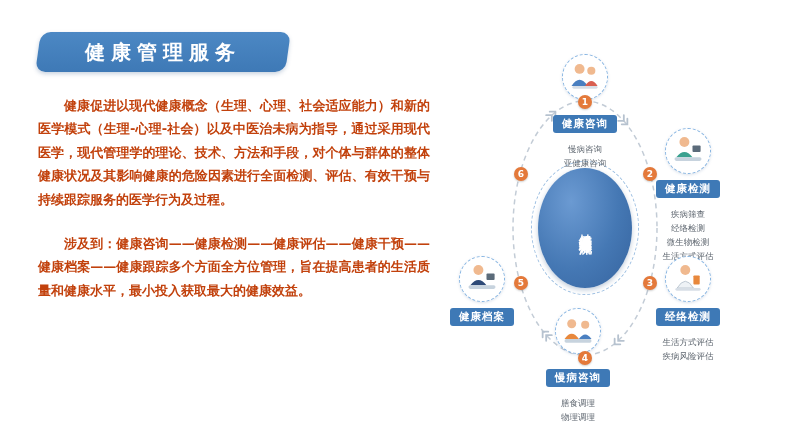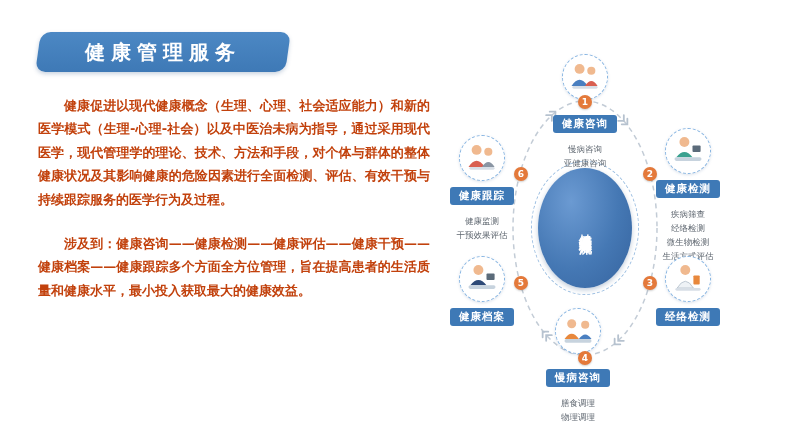--- a/index.html
+++ b/index.html
@@ -136,20 +136,22 @@
   <div class="node n3">
     <div class="icon-circle">
       <svg viewBox="0 0 40 40" width="36" height="36">
         <circle cx="17" cy="10" r="5.5" fill="#f0b98f"></circle>
         <path d="M8 30 Q17 15 26 30 Z" fill="#eef2f6" stroke="#b9c4cf" stroke-width="1"></path>
         <rect x="26" y="16" width="7" height="10" rx="1" fill="#e8883c"></rect>
         <rect x="6" y="30" width="28" height="3" rx="1.5" fill="#d7dee6"></rect>
       </svg>
     </div>
     <span class="tag">经络检测</span>
+    <span class="desc">生活方式评估
+疾病风险评估</span>
   </div>
 
   <div class="node n4">
     <div class="icon-circle">
       <svg viewBox="0 0 40 40" width="36" height="36">
         <circle cx="13" cy="12" r="5" fill="#f0b98f"></circle>
         <path d="M5 29 Q13 17 21 29 Z" fill="#e8883c"></path>
         <circle cx="28" cy="13" r="4.5" fill="#f0b98f"></circle>
         <path d="M21 29 Q28 19 35 29 Z" fill="#4a7fc0"></path>
         <rect x="5" y="29" width="30" height="4" rx="2" fill="#c7d3de"></rect>
@@ -166,34 +168,20 @@
       <svg viewBox="0 0 40 40" width="36" height="36">
         <circle cx="16" cy="10" r="5.5" fill="#f0b98f"></circle>
         <path d="M7 27 Q16 15 25 27 Z" fill="#2e4a77"></path>
         <rect x="25" y="14" width="9" height="7" rx="1" fill="#5b6b7a"></rect>
         <rect x="5" y="27" width="30" height="4" rx="2" fill="#c7d3de"></rect>
       </svg>
     </div>
     <span class="tag">健康档案</span>
   </div>
 
-  <div class="node n6">
-    <div class="icon-circle">
-      <svg viewBox="0 0 40 40" width="36" height="36">
-        <circle cx="14" cy="11" r="5.5" fill="#f0b98f"></circle>
-        <path d="M5 30 Q14 16 23 30 Z" fill="#d95f50"></path>
-        <circle cx="27" cy="13" r="4.5" fill="#f0b98f"></circle>
-        <path d="M20 30 Q27 19 34 30 Z" fill="#8a95a3"></path>
-        <rect x="6" y="30" width="28" height="3" rx="1.5" fill="#d7dee6"></rect>
-      </svg>
-    </div>
-    <span class="tag">健康跟踪</span>
-    <span class="desc">健康监测
-干预效果评估</span>
-  </div>
 
   <div class="badge b1">1</div>
   <div class="badge b2">2</div>
   <div class="badge b3">3</div>
   <div class="badge b4">4</div>
   <div class="badge b5">5</div>
   <div class="badge b6">6</div>
 
 </div>
 

